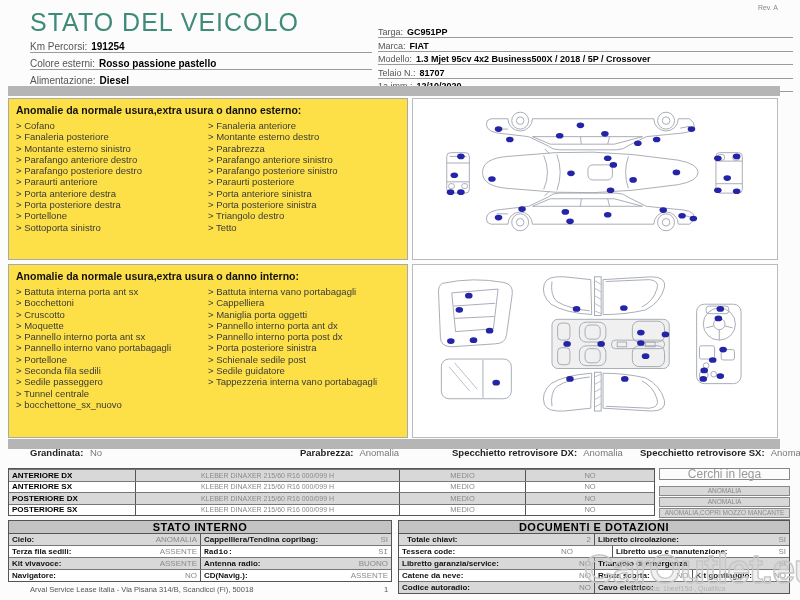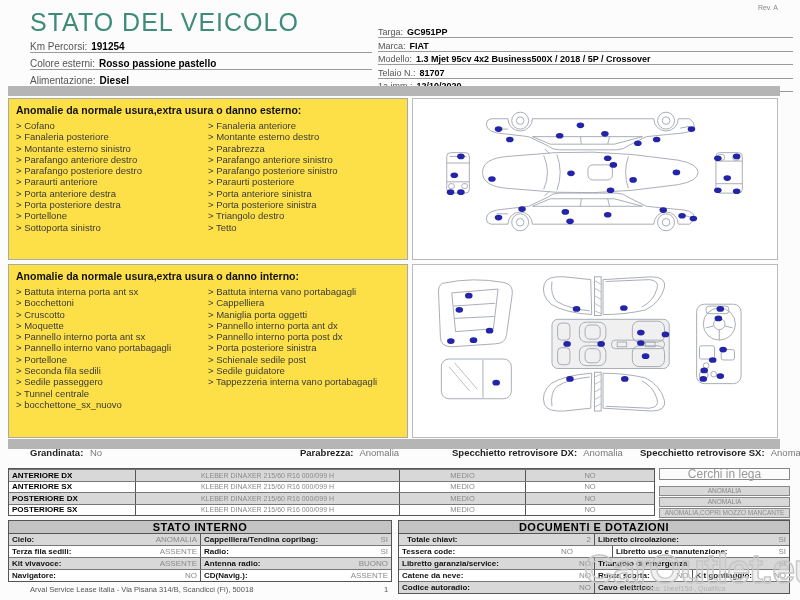--- a/index.html
+++ b/index.html
@@ -403,21 +403,21 @@
           <div class="bcell" style="width: 50%;">
             <span class="blabel">Cappelliera/Tendina copribag:</span>
             <span class="bvalue">SI</span>
           </div>
         </div>
         <div class="brow">
           <div class="bcell" style="width: 50%;">
             <span class="blabel">Terza fila sedili:</span>
             <span class="bvalue">ASSENTE</span>
           </div>
-          <div class="bcell" style="width: 50%;">
+          <div class="bcell" style="width: 50%; font-family: Liberation Mono, monospace;">
             <span class="blabel">Radio:</span>
             <span class="bvalue">SI</span>
           </div>
         </div>
         <div class="brow shade">
           <div class="bcell" style="width: 50%;">
             <span class="blabel">Kit vivavoce:</span>
             <span class="bvalue">ASSENTE</span>
           </div>
           <div class="bcell" style="width: 50%;">

